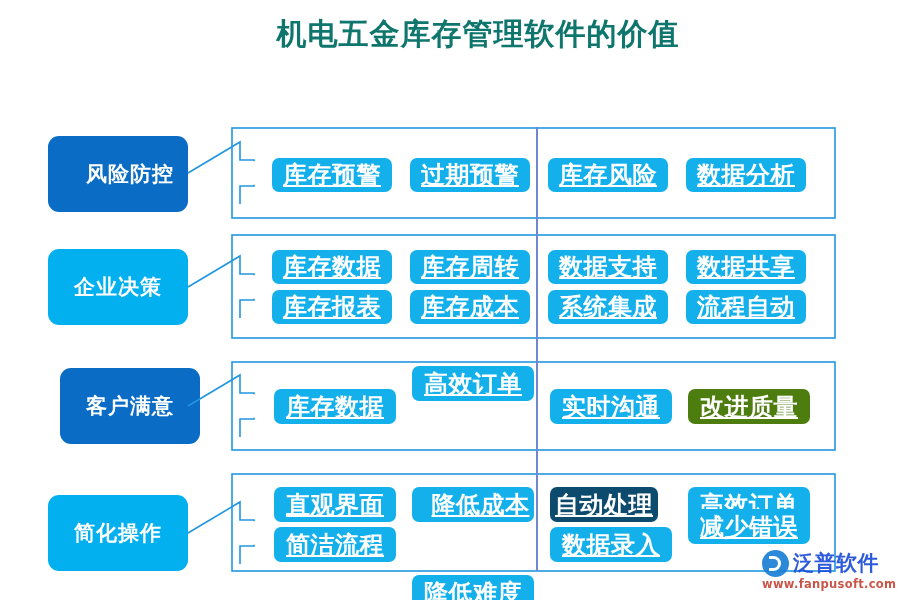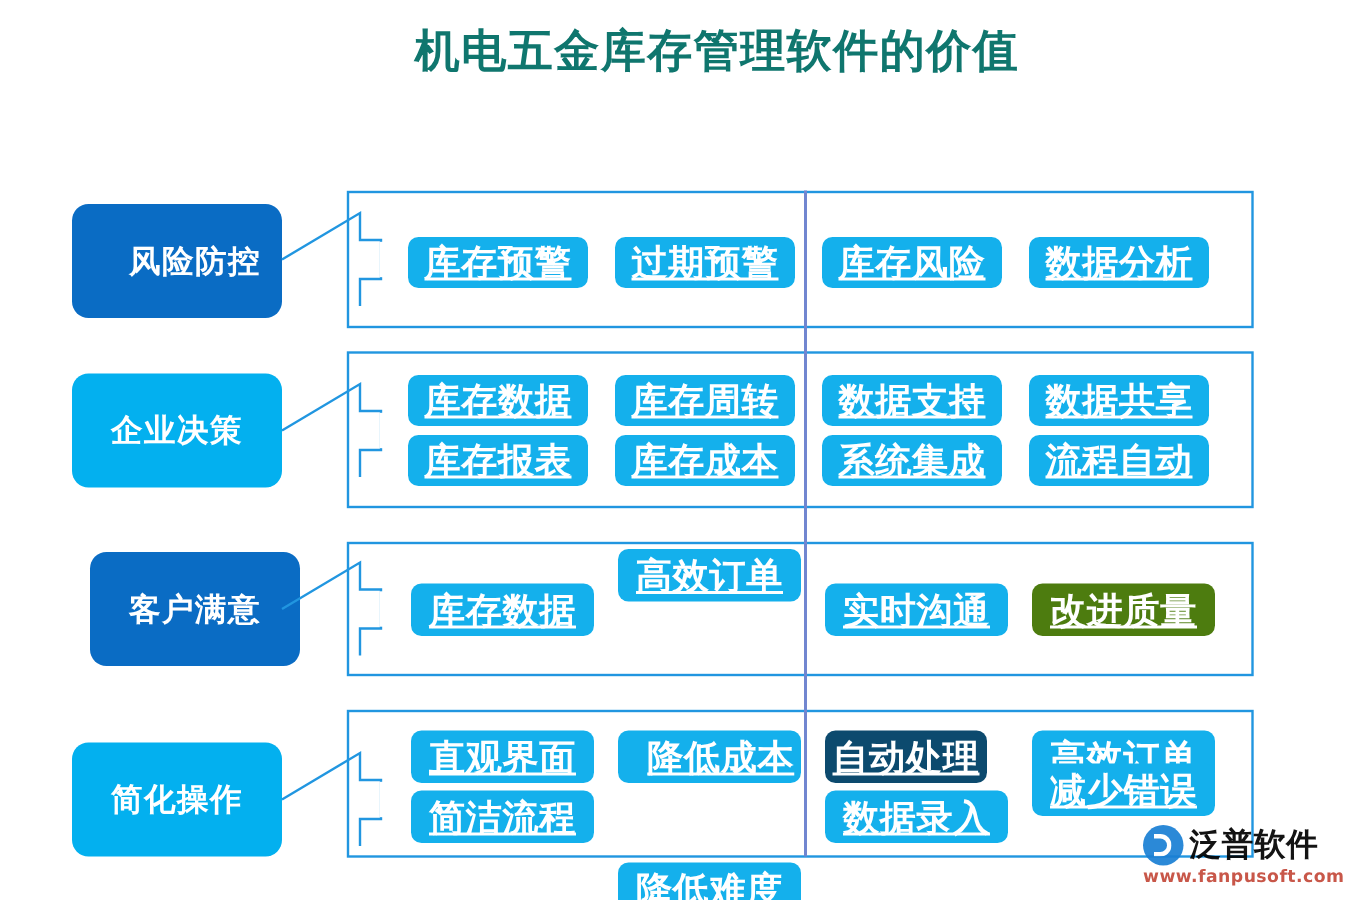--- a/index.html
+++ b/index.html
@@ -116,21 +116,21 @@
     height: 15px;
     border: 3px solid #ffffff;
     border-left: none;
     border-radius: 0 8px 8px 0;
     box-sizing: border-box;
   }
   .wm-text {
     font-family: "DejaVu Serif", "Liberation Serif", serif;
     font-size: 21px;
     font-weight: bold;
-    color: #000000;
+    color: #1d4ed8;
     white-space: nowrap;
     letter-spacing: 0.5px;
   }
   .wm-url {
     font-family: "DejaVu Sans", "Liberation Sans", sans-serif;
     font-size: 11.5px;
     font-weight: bold;
     color: #c4493a;
     letter-spacing: 0.3px;
     text-align: center;

